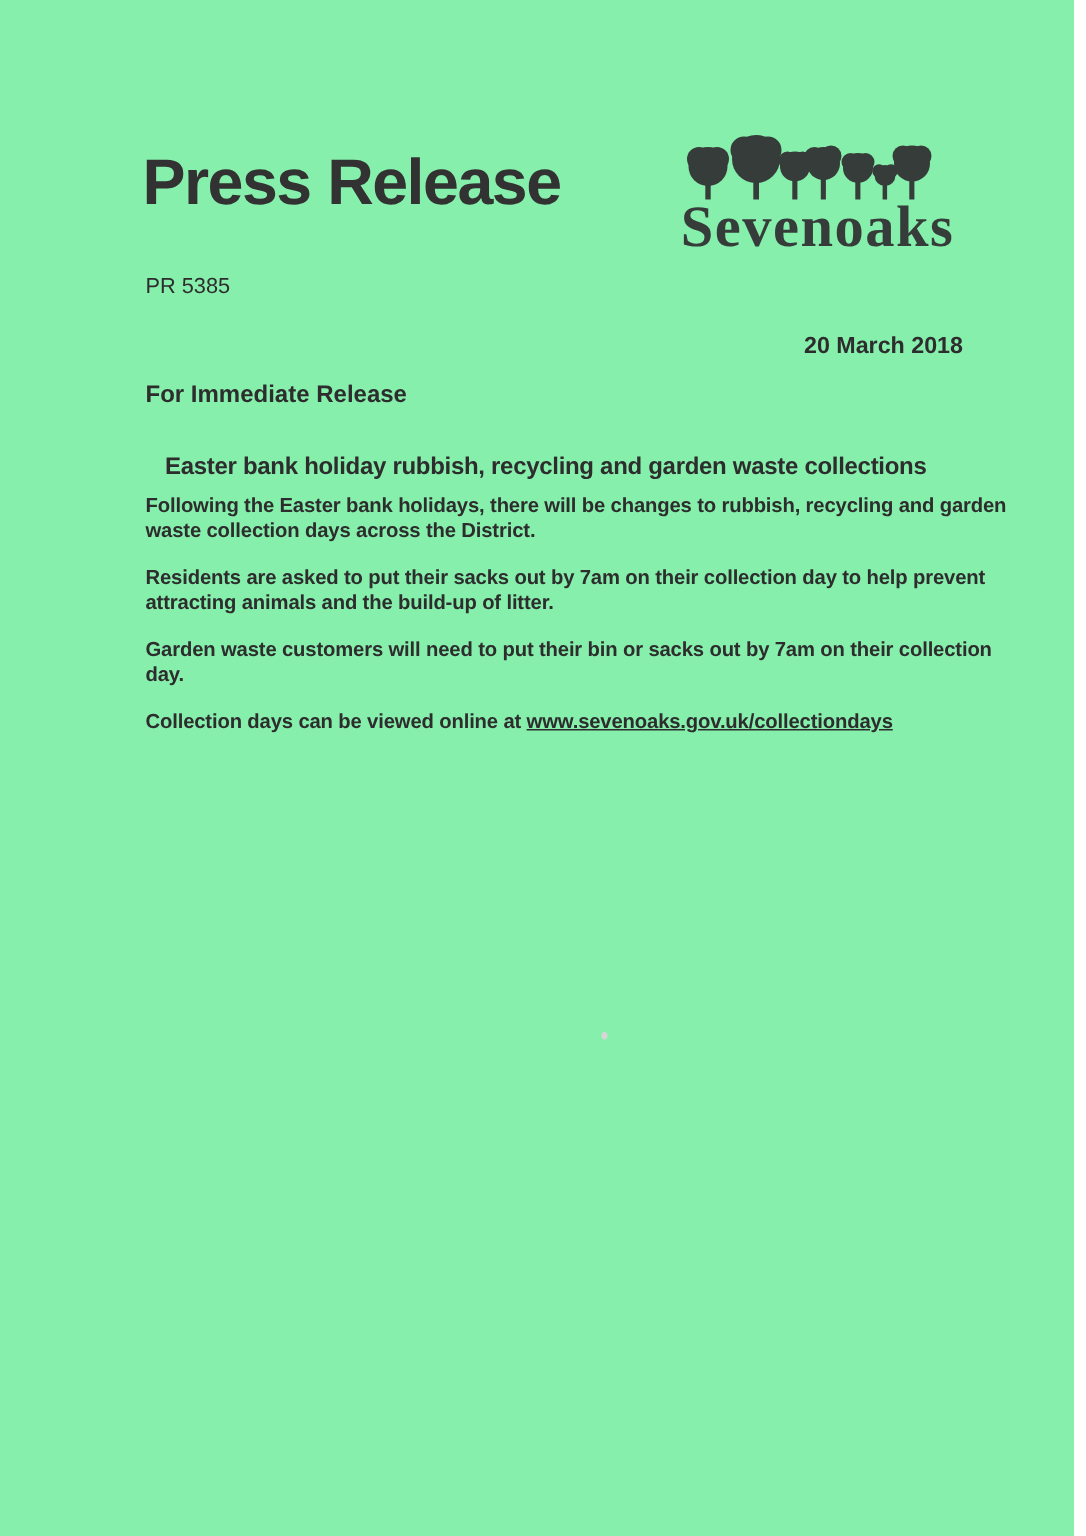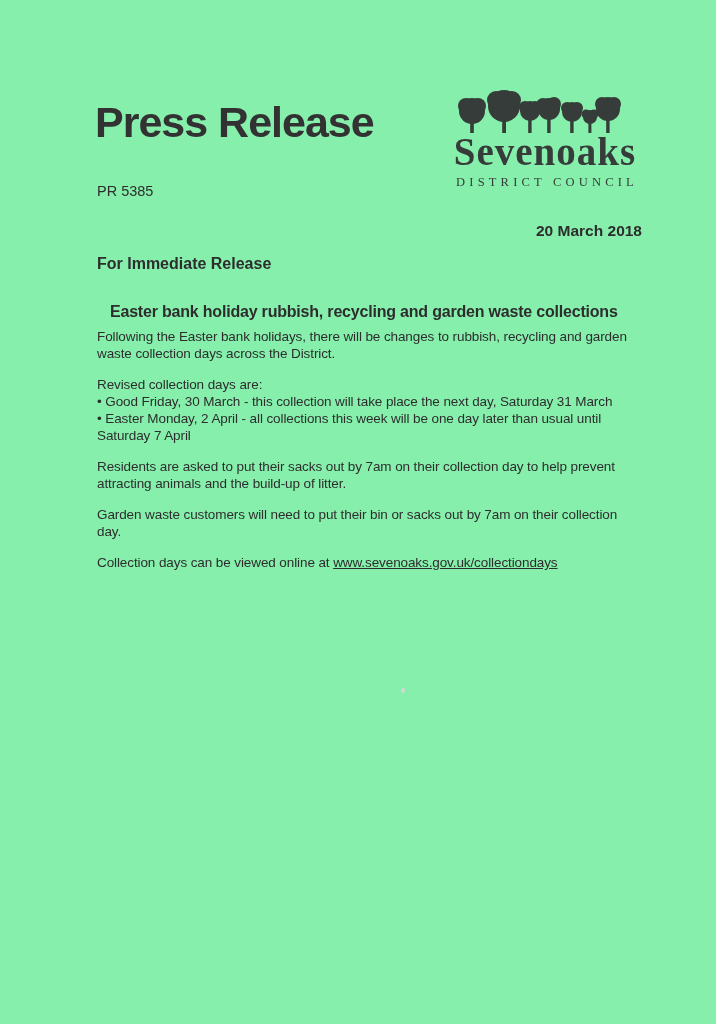--- a/index.html
+++ b/index.html
@@ -94,20 +94,21 @@
     left: 97px;
     top: 328px;
     font-size: 13.5px;
     line-height: 17px;
     letter-spacing: -0.1px;
     color: #2d2d2d;
   }
   .body-copy p {
     margin: 0 0 14px 0;
     white-space: pre;
+    font-weight: bold;
   }
   .doc-link {
     color: #2d2d2d;
     text-decoration: underline;
     cursor: pointer;
   }
   .scan-speck {
     position: absolute;
     left: 401px;
     top: 688px;
@@ -156,38 +157,33 @@
       <circle cx="134" cy="28" r="7"></circle>
       <circle cx="130" cy="25" r="4.5"></circle>
       <circle cx="138" cy="25" r="4.5"></circle>
 
       <rect x="150.2" y="20" width="3.4" height="24"></rect>
       <circle cx="152" cy="20" r="12"></circle>
       <circle cx="146" cy="15" r="7"></circle>
       <circle cx="158" cy="15" r="7"></circle>
     </svg>
     <div class="logo-name">Sevenoaks</div>
-    <div class="logo-sub">DISTRICT COUNCIL</div>
   </div>
 
   <div class="pr-number">PR 5385</div>
 
   <div class="date-line">20 March 2018</div>
 
   <div class="immediate">For Immediate Release</div>
 
   <h2 class="headline">Easter bank holiday rubbish, recycling and garden waste collections</h2>
 
   <div class="body-copy">
     <p>Following the Easter bank holidays, there will be changes to rubbish, recycling and garden
 waste collection days across the District.</p>
-    <p>Revised collection days are:
-• Good Friday, 30 March - this collection will take place the next day, Saturday 31 March
-• Easter Monday, 2 April - all collections this week will be one day later than usual until
-Saturday 7 April</p>
     <p>Residents are asked to put their sacks out by 7am on their collection day to help prevent
 attracting animals and the build-up of litter.</p>
     <p>Garden waste customers will need to put their bin or sacks out by 7am on their collection
 day.</p>
     <p><span>Collection days can be viewed online at </span><a class="doc-link">www.sevenoaks.gov.uk/collectiondays</a></p>
   </div>
 
   <div class="scan-speck"></div>
 
 </div>

